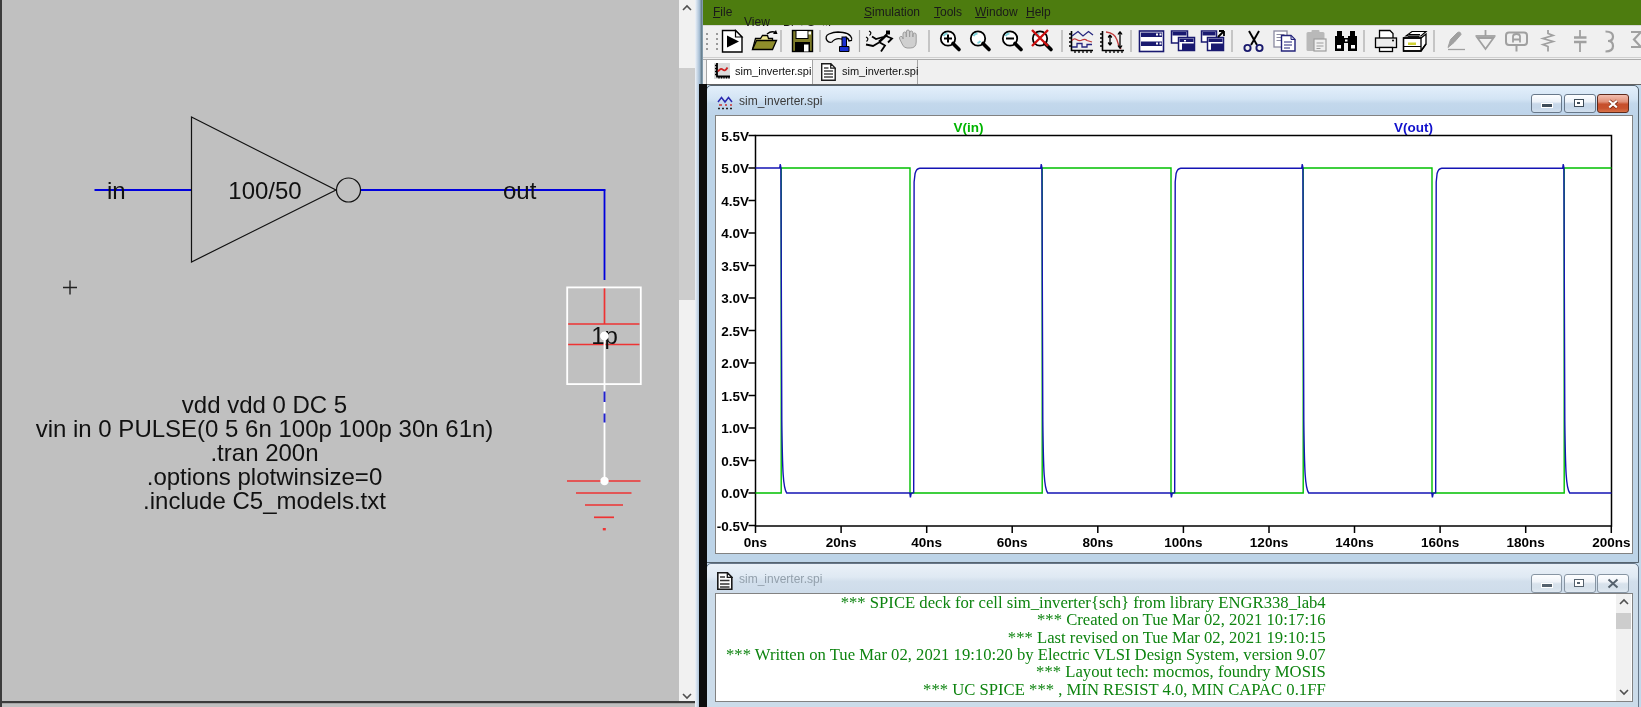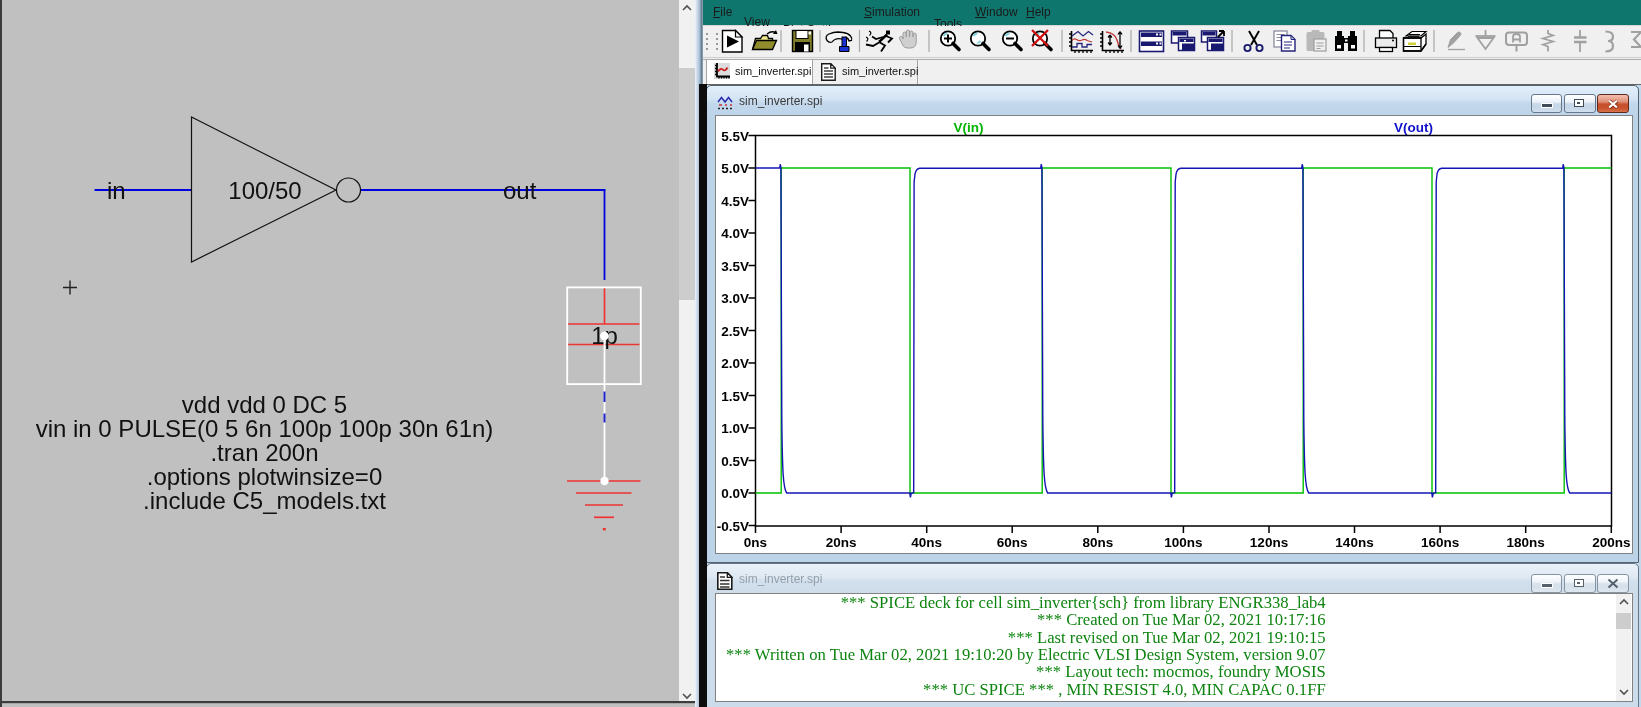--- a/index.html
+++ b/index.html
@@ -70,26 +70,26 @@
   <div class="abs" style="left:0;top:68px;width:16px;height:232px;background:#cdcdcd;"></div>
   <svg class="abs" style="left:3px;top:692px" width="10" height="8">
           <path d="M1,2 L5,6 L9,2" fill="none" stroke="#505050" stroke-width="1.6"></path>
         </svg>
 </div>
 </div>
 
 <div class="abs" style="left:695px;top:0;width:8px;height:707px;background:linear-gradient(90deg,#eef3fa 0%,#a9c0d6 55%,#5f7886 85%,#9db4c8 100%);"></div>
 <div class="abs" style="left:698.5px;top:84px;width:8px;height:623px;background:#0d0d0d;z-index:30;"></div>
 
-<div class="abs" id="menubar" style="left:703px;top:0;width:938px;height:25px;background:#0f766e;border-bottom:1px solid #d7d7d7;font-size:12px;color:#1a1a1a;">
+<div class="abs" id="menubar" style="left:703px;top:0;width:938px;height:25px;background:#4d7c0f;border-bottom:1px solid #d7d7d7;font-size:12px;color:#1a1a1a;">
   <span class="abs" style="left:10px;top:5px"><u>F</u>ile</span>
   <span class="abs" style="left:41px;top:15px"><u>V</u>iew</span>
   <span class="abs" style="left:80px;top:23px"><u>P</u>lot Settings</span>
   <span class="abs" style="left:161px;top:5px"><u>S</u>imulation</span>
-  <span class="abs" style="left:231px;top:17px"><u>T</u>ools</span>
+  <span class="abs" style="left:231px;top:5px"><u>T</u>ools</span>
   <span class="abs" style="left:272px;top:5px"><u>W</u>indow</span>
   <span class="abs" style="left:323px;top:5px"><u>H</u>elp</span>
 </div>
 
 <div class="abs" id="toolbar" style="left:703px;top:26px;width:938px;height:31px;background:#f0f0f0;border-bottom:1px solid #cfcfcf;">
 <svg width="938" height="31" viewBox="0 0 938 31">
 
   <g fill="#9a9a9a">
     <rect x="3" y="7" width="2" height="2"></rect>
           <rect x="3" y="12" width="2" height="2"></rect>

